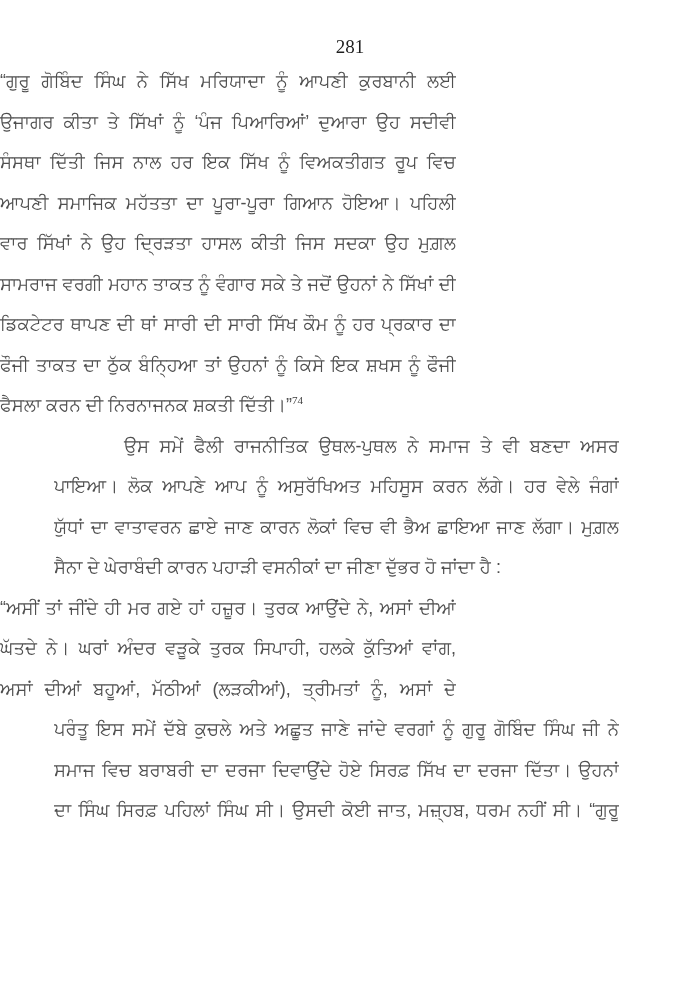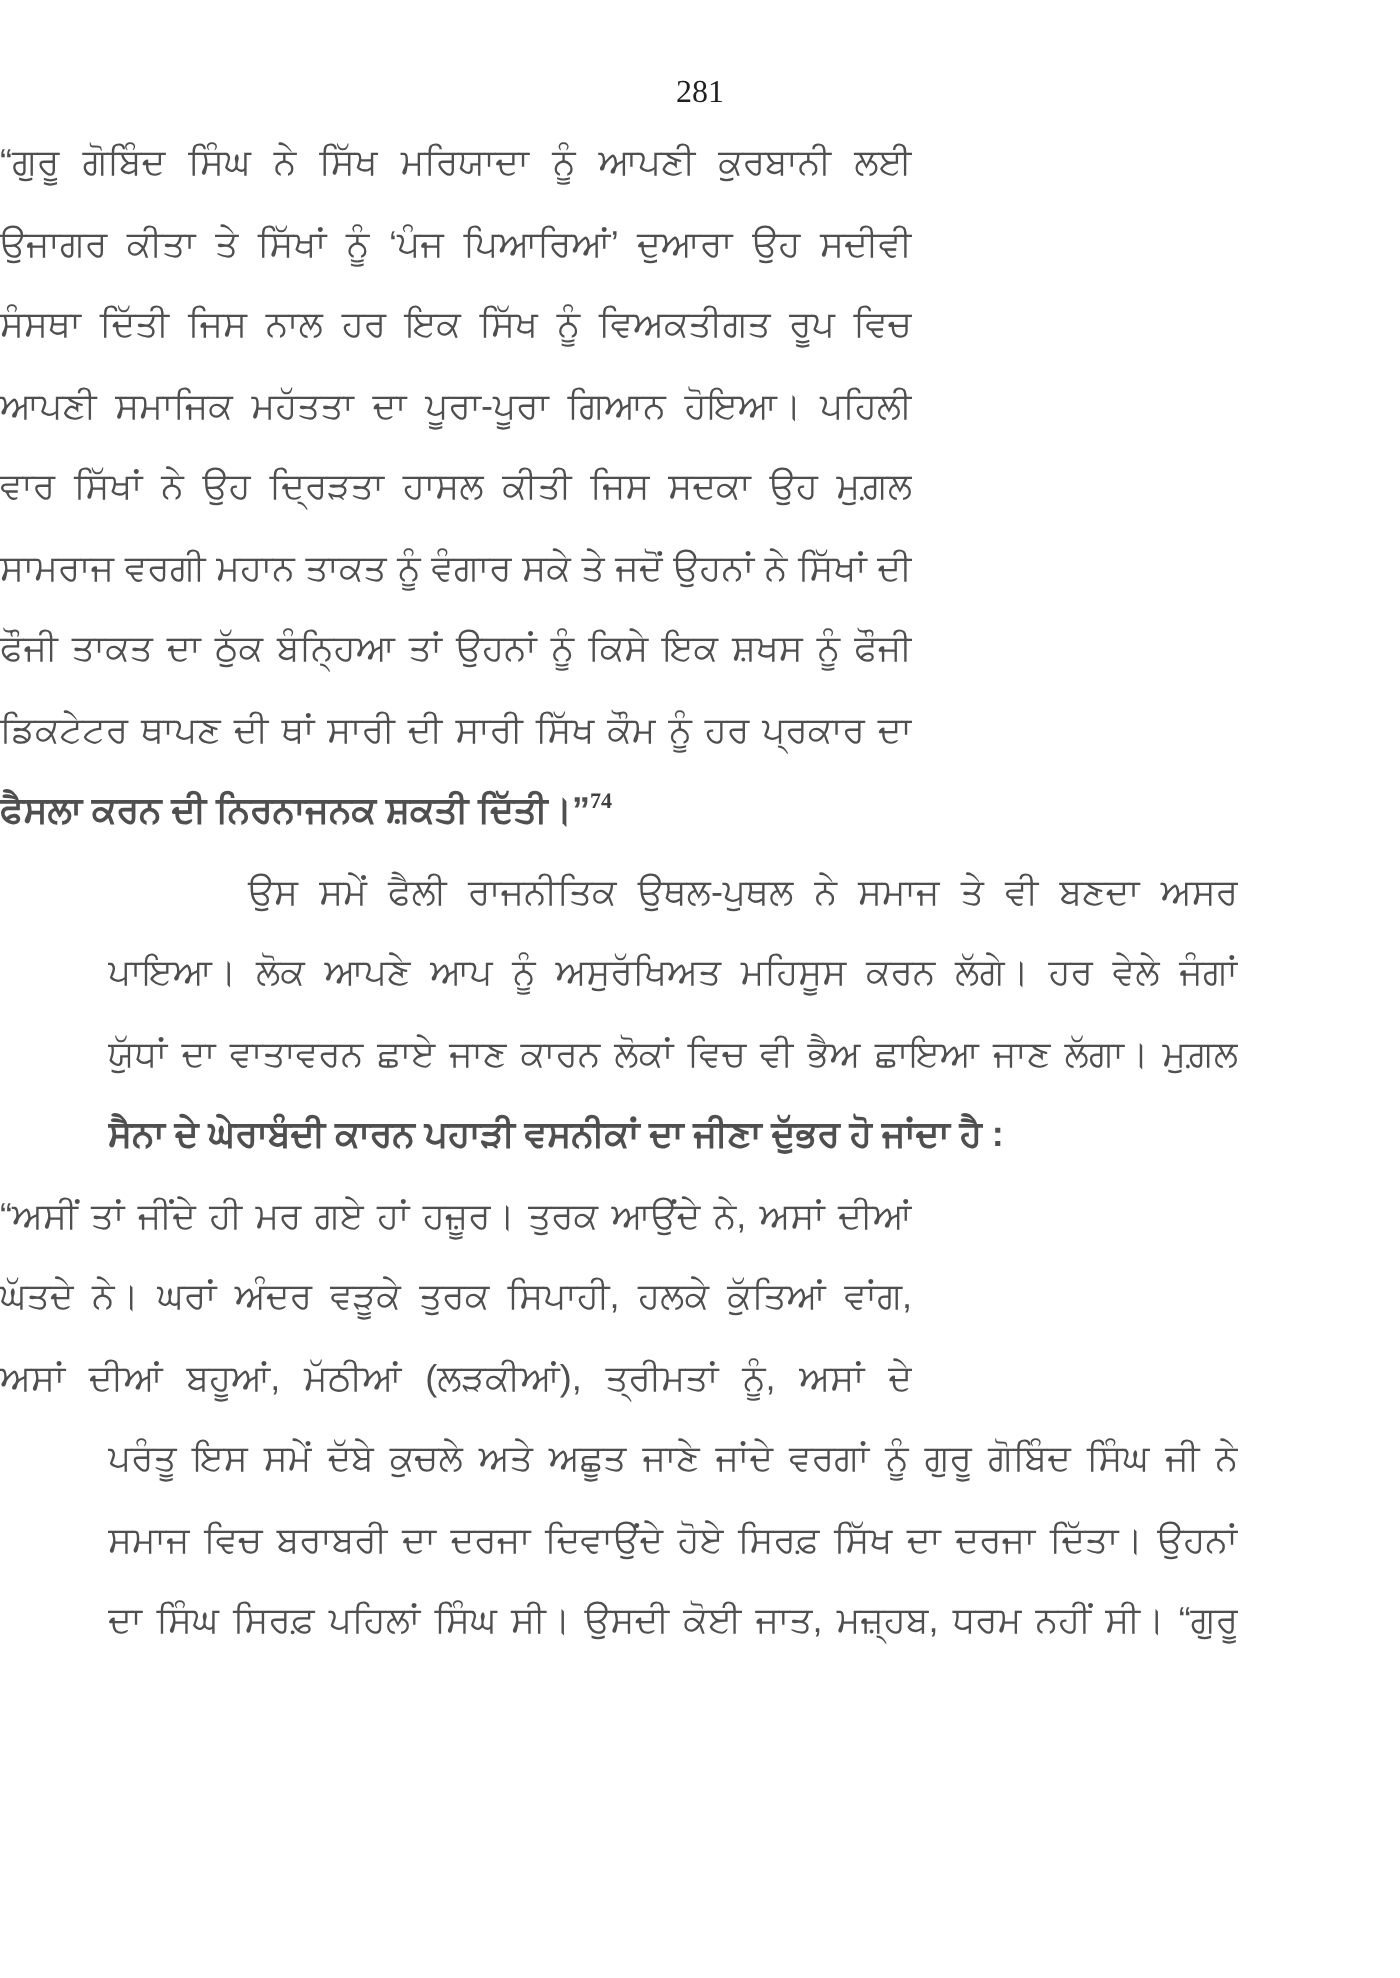--- a/index.html
+++ b/index.html
@@ -17,21 +17,21 @@
     font-family: "Liberation Sans", sans-serif;
     box-sizing: border-box;
     overflow: hidden;
   }
   .page-number {
     padding-top: 38px;
     height: 18px;
     line-height: 18px;
     text-align: center;
     font-family: "Liberation Serif", serif;
-    font-size: 16px;
+    font-size: 19px;
     color: #1f1f1f;
   }
   .content {
     margin-top: 5px;
   }
   .quote-block {
     width: 456px;
   }
   .body-block {
     margin-left: 54px;
@@ -41,21 +41,20 @@
     font-size: 18px;
     line-height: 40.5px;
     height: 40.5px;
     overflow: hidden;
     text-align: justify;
     text-align-last: justify;
   }
   .line.ll {
     text-align: right;
     text-align-last: left;
-    font-weight: bold;
   }
   .indent {
     text-indent: 70px;
   }
   sup.fn {
     font-family: "Liberation Serif", serif;
     font-size: 11px;
     line-height: 0;
     vertical-align: super;
     color: #3f3f3f;
@@ -70,22 +69,22 @@
 
   <div class="content">
 
     <div class="quote-block">
       <div class="line">“ਗੁਰੂ ਗੋਬਿੰਦ ਸਿੰਘ ਨੇ ਸਿੱਖ ਮਰਿਯਾਦਾ ਨੂੰ ਆਪਣੀ ਕੁਰਬਾਨੀ ਲਈ</div>
       <div class="line">ਉਜਾਗਰ ਕੀਤਾ ਤੇ ਸਿੱਖਾਂ ਨੂੰ ‘ਪੰਜ ਪਿਆਰਿਆਂ’ ਦੁਆਰਾ ਉਹ ਸਦੀਵੀ</div>
       <div class="line">ਸੰਸਥਾ ਦਿੱਤੀ ਜਿਸ ਨਾਲ ਹਰ ਇਕ ਸਿੱਖ ਨੂੰ ਵਿਅਕਤੀਗਤ ਰੂਪ ਵਿਚ</div>
       <div class="line">ਆਪਣੀ ਸਮਾਜਿਕ ਮਹੱਤਤਾ ਦਾ ਪੂਰਾ-ਪੂਰਾ ਗਿਆਨ ਹੋਇਆ। ਪਹਿਲੀ</div>
       <div class="line">ਵਾਰ ਸਿੱਖਾਂ ਨੇ ਉਹ ਦ੍ਰਿੜਤਾ ਹਾਸਲ ਕੀਤੀ ਜਿਸ ਸਦਕਾ ਉਹ ਮੁਗ਼ਲ</div>
       <div class="line">ਸਾਮਰਾਜ ਵਰਗੀ ਮਹਾਨ ਤਾਕਤ ਨੂੰ ਵੰਗਾਰ ਸਕੇ ਤੇ ਜਦੋਂ ਉਹਨਾਂ ਨੇ ਸਿੱਖਾਂ ਦੀ</div>
+      <div class="line">ਡਿਕਟੇਟਰ ਥਾਪਣ ਦੀ ਥਾਂ ਸਾਰੀ ਦੀ ਸਾਰੀ ਸਿੱਖ ਕੌਮ ਨੂੰ ਹਰ ਪ੍ਰਕਾਰ ਦਾ</div>
       <div class="line">ਫੌਜੀ ਤਾਕਤ ਦਾ ਠੁੱਕ ਬੰਨ੍ਹਿਆ ਤਾਂ ਉਹਨਾਂ ਨੂੰ ਕਿਸੇ ਇਕ ਸ਼ਖਸ ਨੂੰ ਫੌਜੀ</div>
-      <div class="line">ਡਿਕਟੇਟਰ ਥਾਪਣ ਦੀ ਥਾਂ ਸਾਰੀ ਦੀ ਸਾਰੀ ਸਿੱਖ ਕੌਮ ਨੂੰ ਹਰ ਪ੍ਰਕਾਰ ਦਾ</div>
       <div class="line ll"><span>ਫੈਸਲਾ ਕਰਨ ਦੀ ਨਿਰਨਾਜਨਕ ਸ਼ਕਤੀ ਦਿੱਤੀ।”</span><sup class="fn">74</sup></div>
     </div>
 
     <div class="body-block">
       <div class="line indent">ਉਸ ਸਮੇਂ ਫੈਲੀ ਰਾਜਨੀਤਿਕ ਉਥਲ-ਪੁਥਲ ਨੇ ਸਮਾਜ ਤੇ ਵੀ ਬਣਦਾ ਅਸਰ</div>
       <div class="line">ਪਾਇਆ। ਲੋਕ ਆਪਣੇ ਆਪ ਨੂੰ ਅਸੁਰੱਖਿਅਤ ਮਹਿਸੂਸ ਕਰਨ ਲੱਗੇ। ਹਰ ਵੇਲੇ ਜੰਗਾਂ</div>
       <div class="line">ਯੁੱਧਾਂ ਦਾ ਵਾਤਾਵਰਨ ਛਾਏ ਜਾਣ ਕਾਰਨ ਲੋਕਾਂ ਵਿਚ ਵੀ ਭੈਅ ਛਾਇਆ ਜਾਣ ਲੱਗਾ। ਮੁਗ਼ਲ</div>
       <div class="line ll">ਸੈਨਾ ਦੇ ਘੇਰਾਬੰਦੀ ਕਾਰਨ ਪਹਾੜੀ ਵਸਨੀਕਾਂ ਦਾ ਜੀਣਾ ਦੁੱਭਰ ਹੋ ਜਾਂਦਾ ਹੈ :</div>
     </div>
 

